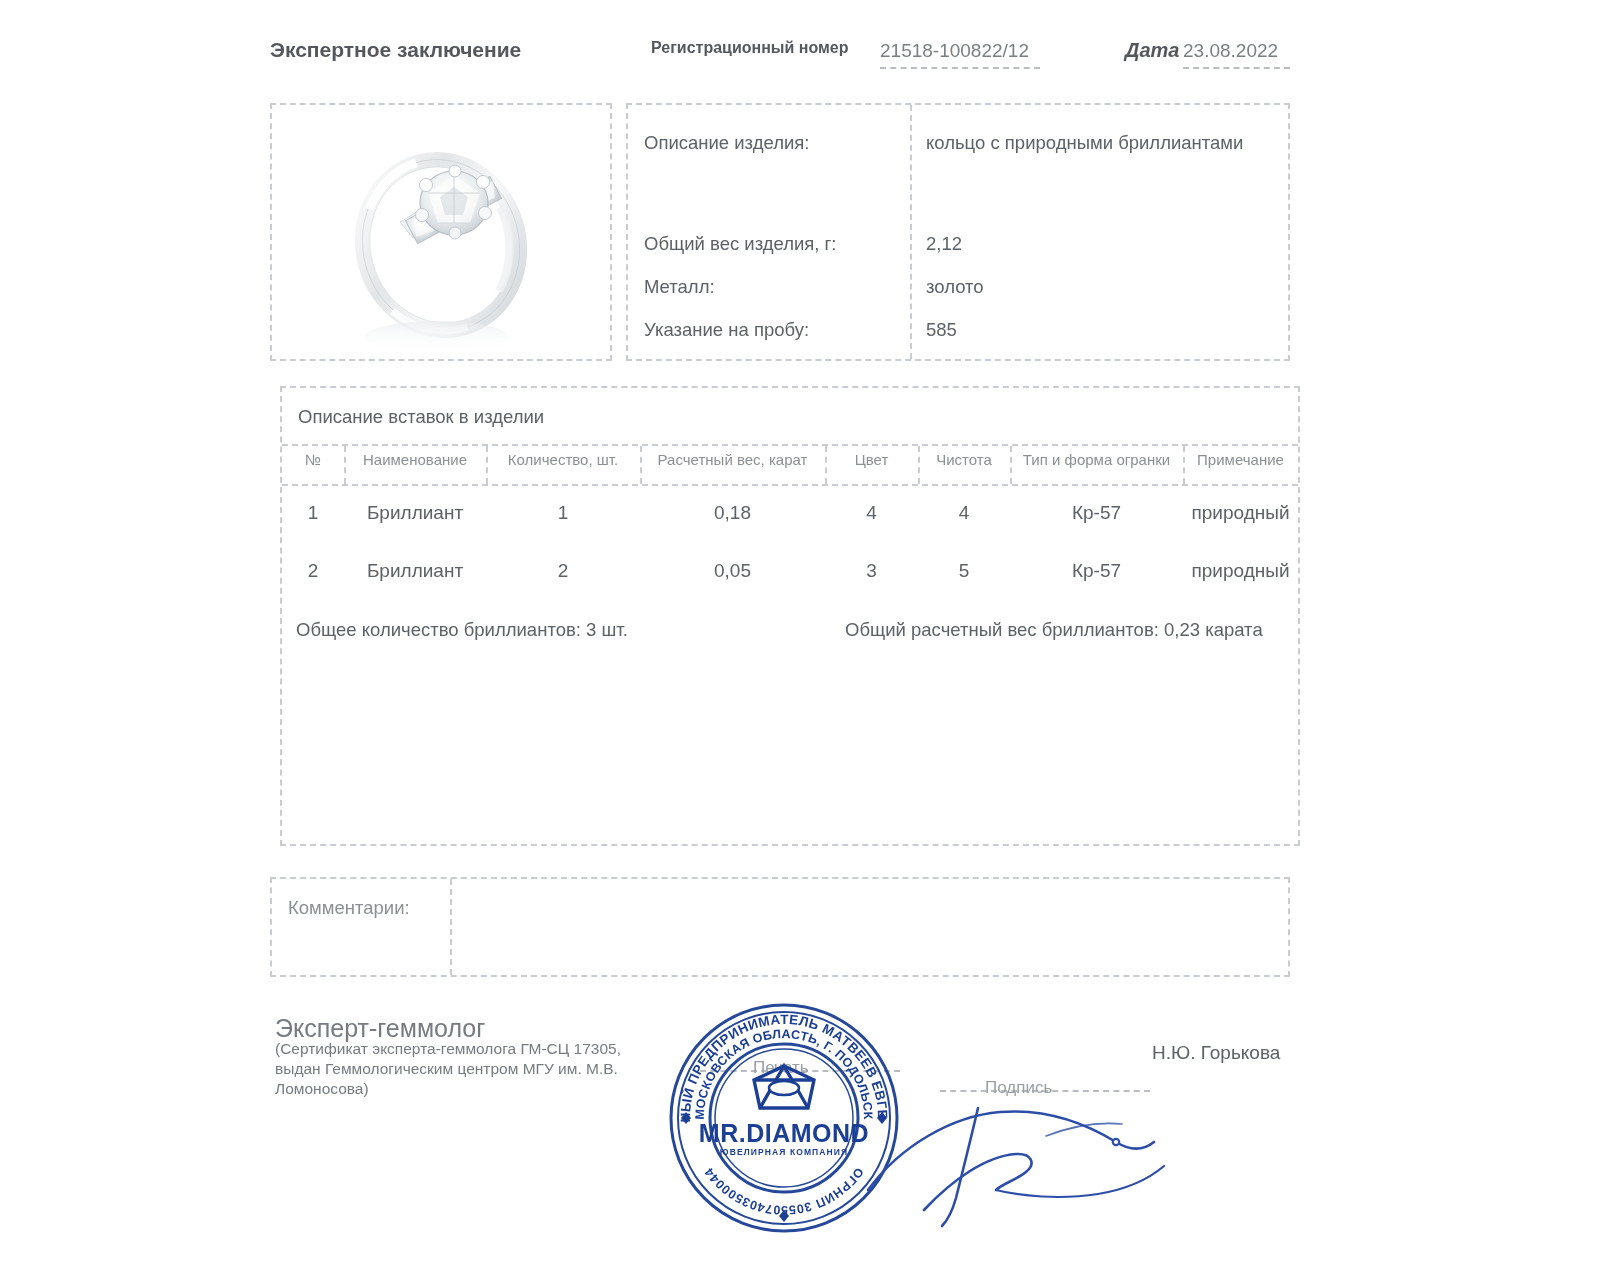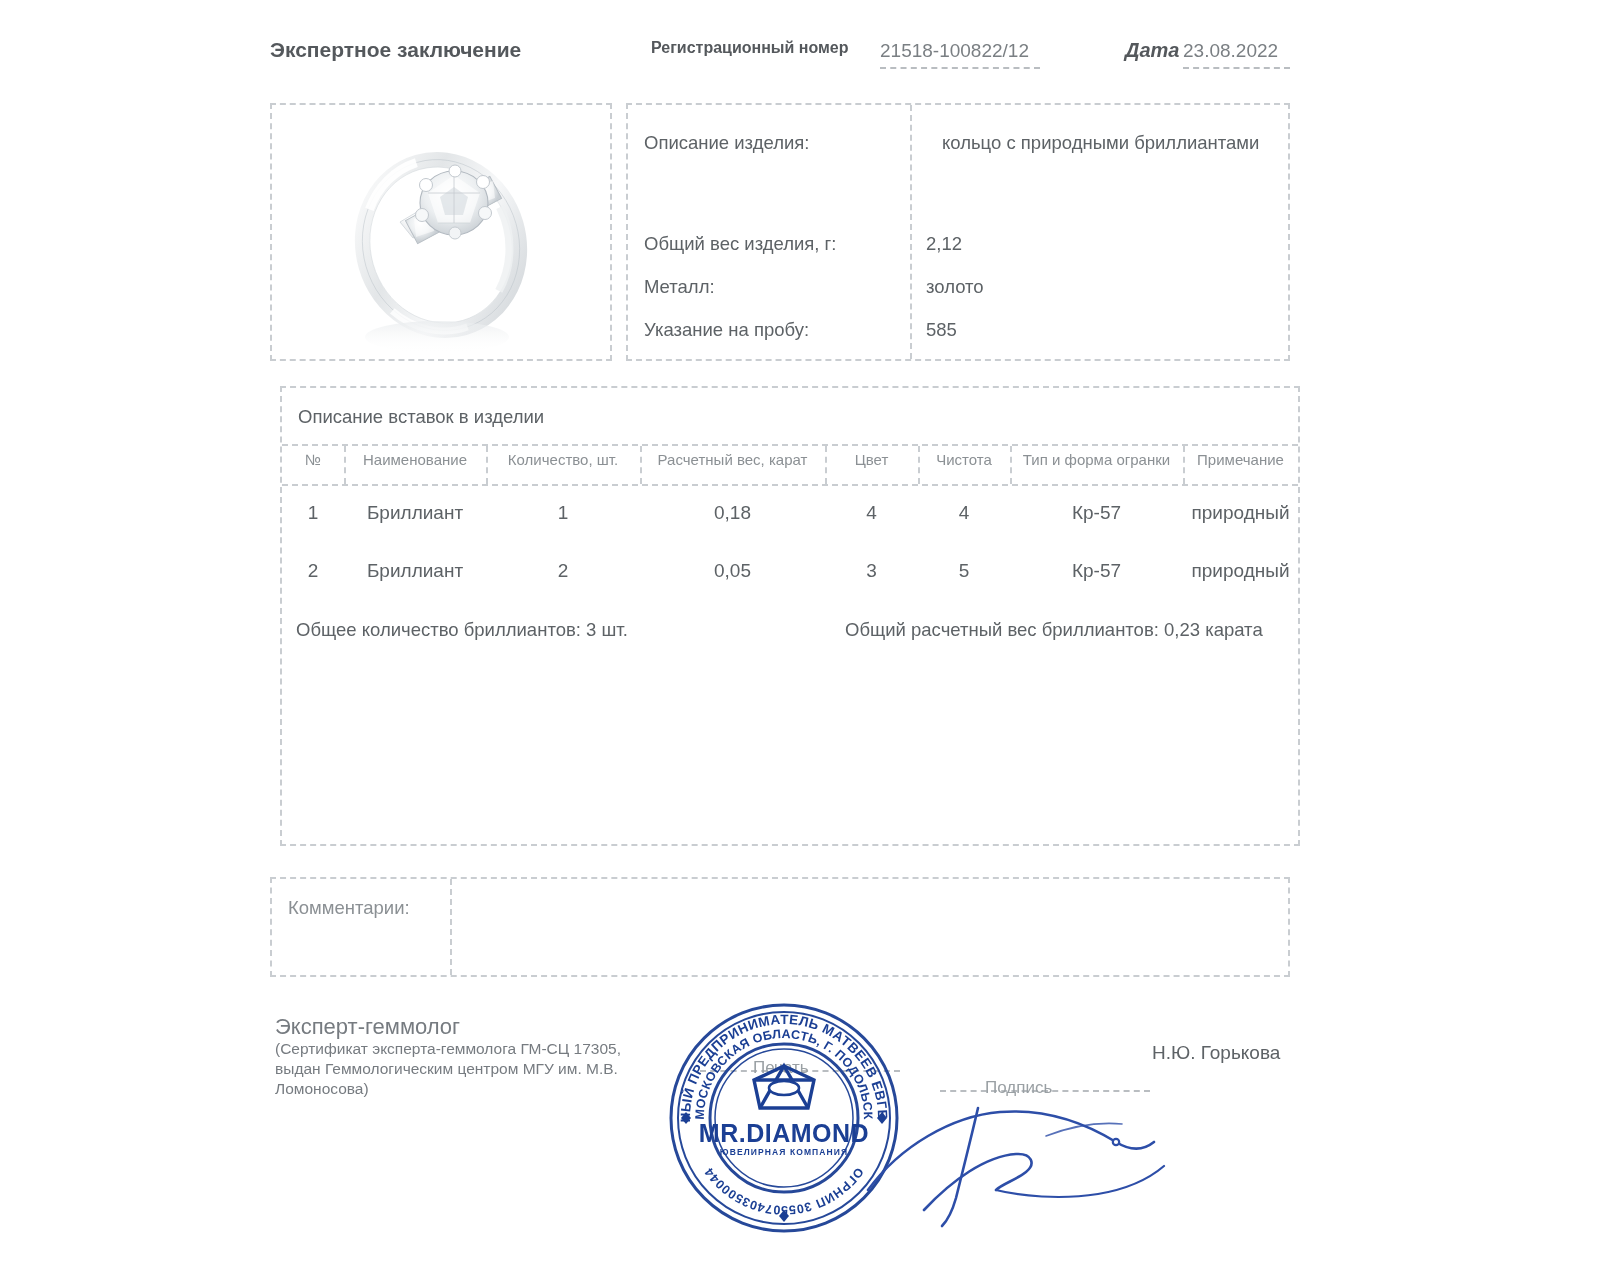--- a/index.html
+++ b/index.html
@@ -211,21 +211,21 @@
     font-size: 17.5px;
     line-height: 27px;
     color: #5d6266;
   }
 
   
   .expert-title {
     position: absolute;
     left: 275px;
     top: 1014px;
-    font-size: 22px;
+    font-size: 25px;
     color: #767b80;
     white-space: nowrap;
   }
   .expert-cert {
     position: absolute;
     left: 275px;
     top: 1039px;
     width: 370px;
     font-size: 15.5px;
     line-height: 20px;
@@ -352,21 +352,21 @@
       <circle cx="183" cy="128" r="6" fill="#f2f4f6" stroke="#c6ccd1" stroke-width="1"></circle>
 
       <ellipse cx="165" cy="232" rx="72" ry="16" fill="url(#refl)"></ellipse>
     </svg>
   </div>
 
   <div class="descr-box">
     <div class="descr-divider"></div>
 
     <div class="f-label" style="left:16px; top:27px;">Описание изделия:</div>
-    <div class="f-value" style="left:314px; top:27px;">кольцо с природными бриллиантами</div>
+    <div class="f-value" style="left:298px; top:27px;">кольцо с природными бриллиантами</div>
 
     <div class="f-label" style="left:16px; top:128px;">Общий вес изделия, г:</div>
     <div class="f-value" style="left:298px; top:128px;">2,12</div>
 
     <div class="f-label" style="left:16px; top:171px;">Металл:</div>
     <div class="f-value" style="left:298px; top:171px;">золото</div>
 
     <div class="f-label" style="left:16px; top:214px;">Указание на пробу:</div>
     <div class="f-value" style="left:298px; top:214px;">585</div>
   </div>

